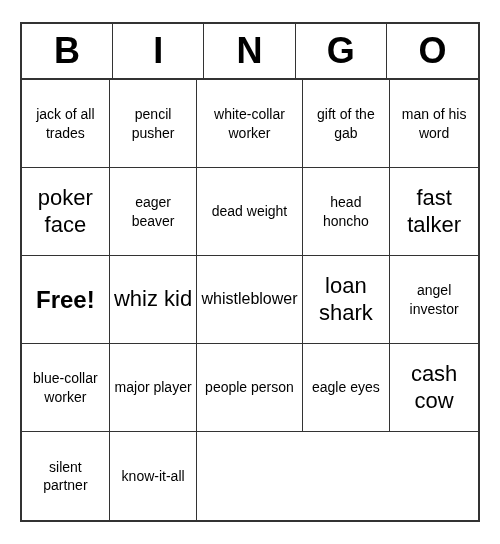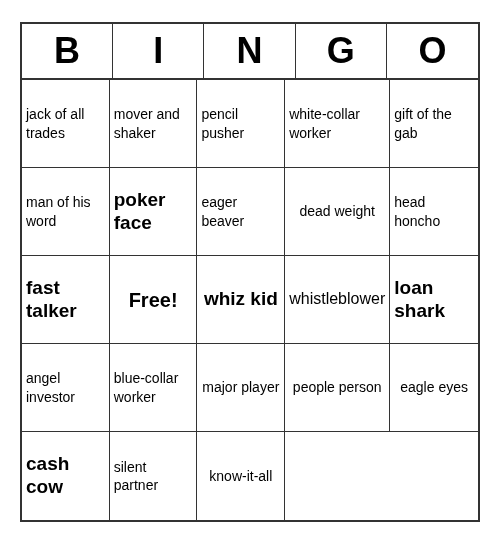--- a/index.html
+++ b/index.html
@@ -32,62 +32,62 @@
       border-right: none;
     }
     .bingo-grid {
       display: grid;
       grid-template-columns: repeat(5, 1fr);
       grid-template-rows: repeat(5, 1fr);
     }
     .bingo-cell {
       border-right: 1px solid #333;
       border-bottom: 1px solid #333;
+      text-align: center;
       padding: 6px 4px;
       display: flex;
       align-items: center;
       justify-content: center;
       min-height: 88px;
       font-size: 14px;
       line-height: 1.3;
     }
     .bingo-cell:nth-child(5n) {
       border-right: none;
     }
     .bingo-grid .bingo-cell:nth-child(n+21) {
       border-bottom: none;
     }
     .bingo-cell.free {
-      font-size: 20px;
+      font-size: 24px;
       font-weight: bold;
     }
     .bingo-cell.large-text {
-      font-size: 19px;
-      font-weight: bold;
+      font-size: 22px;
+      font-weight: normal;
       line-height: 1.2;
     }
     .bingo-cell.small-text {
       font-size: 16px;
       line-height: 1.3;
     }
   </style>
 </head>
 <body>
 
 <div class="bingo-card">
   <div class="bingo-header">
   <div class="bingo-header-cell">B</div>
       <div class="bingo-header-cell">I</div>
       <div class="bingo-header-cell">N</div>
       <div class="bingo-header-cell">G</div>
       <div class="bingo-header-cell">O</div>
     </div>
   <div class="bingo-grid">
   <div class="bingo-cell">jack of all trades</div>
-      <div class="bingo-cell">mover and shaker</div>
       <div class="bingo-cell">pencil pusher</div>
       <div class="bingo-cell">white-collar worker</div>
       <div class="bingo-cell">gift of the gab</div>
       <div class="bingo-cell">man of his word</div>
       <div class="bingo-cell large-text">poker face</div>
       <div class="bingo-cell">eager beaver</div>
       <div class="bingo-cell">dead weight</div>
       <div class="bingo-cell">head honcho</div>
       <div class="bingo-cell large-text">fast talker</div>
       <div class="bingo-cell free">Free!</div>

